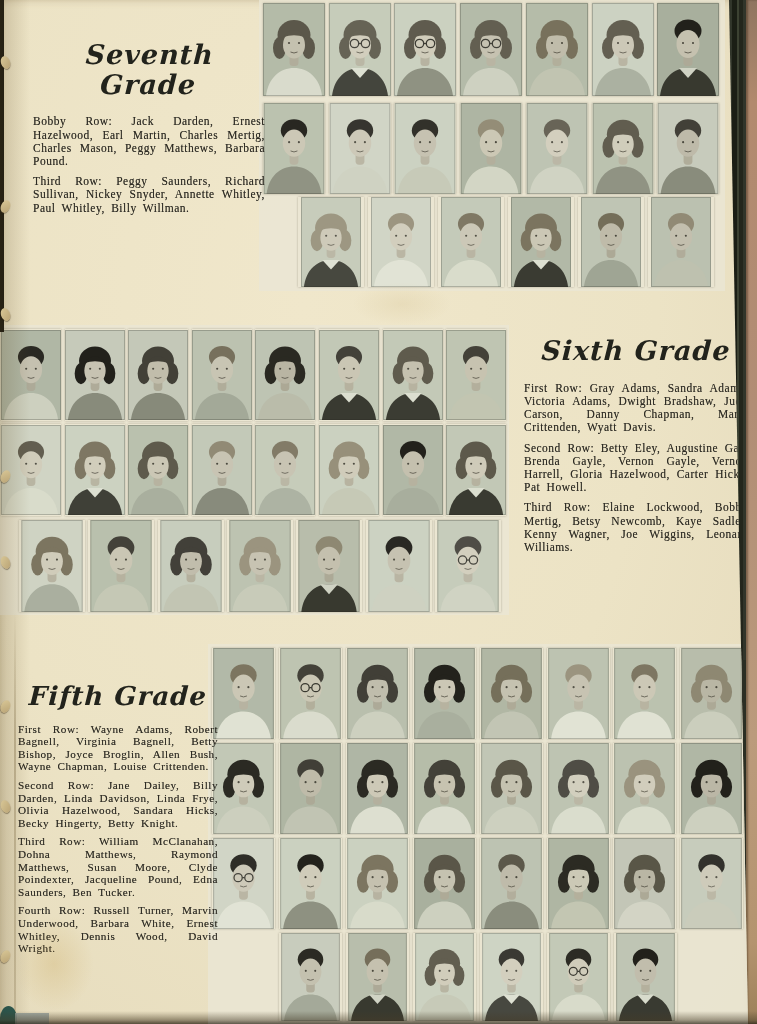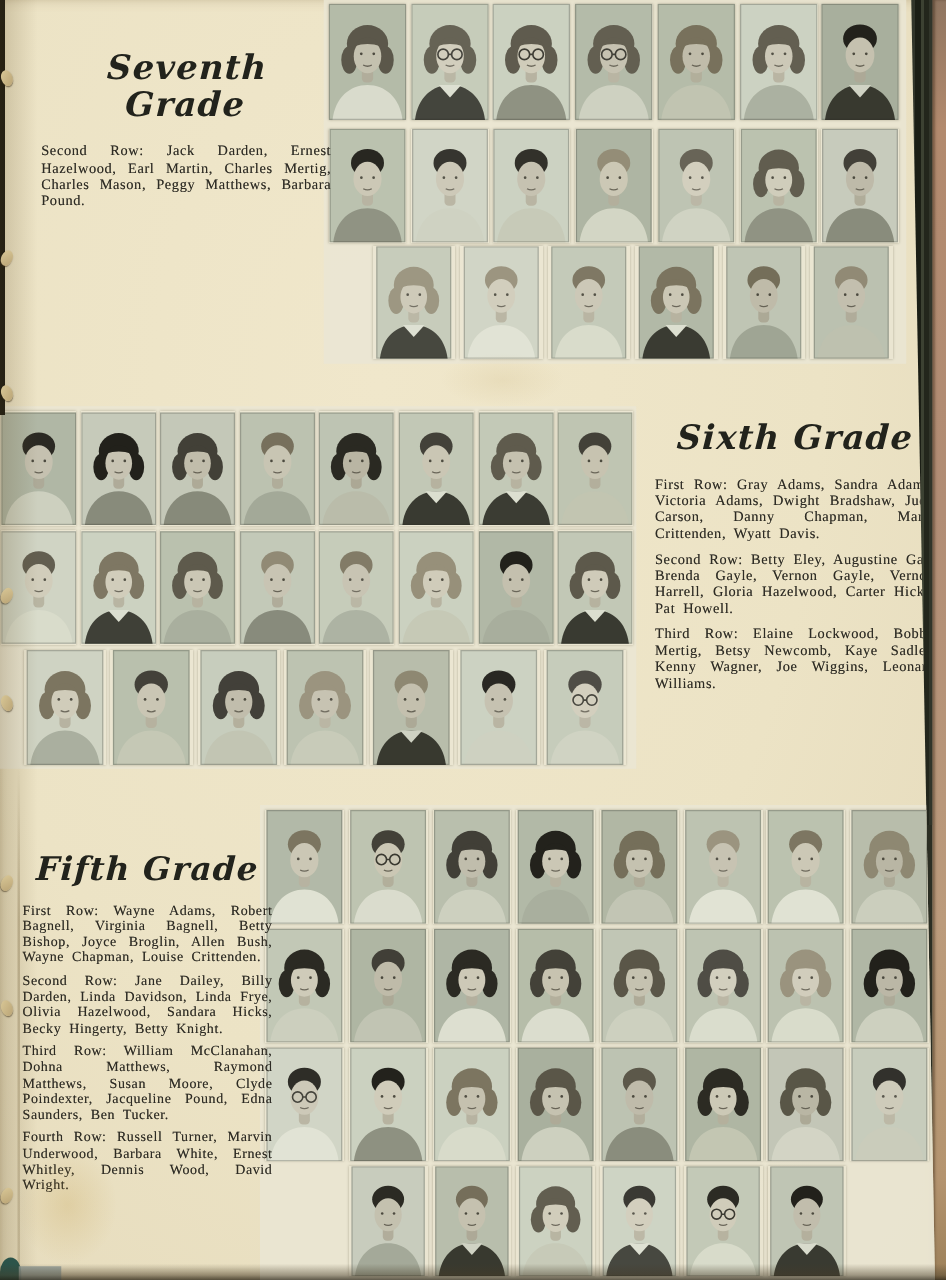--- a/index.html
+++ b/index.html
@@ -1247,21 +1247,22 @@
             <path d="M27.5,49 Q31,51 34.5,49" stroke="#6b675a" stroke-width="1" fill="none"></path>
             <rect width="62" height="93" fill="#1a1a10" opacity="0.015"></rect>
             <rect x="0.5" y="0.5" width="61" height="92" fill="none" stroke="rgba(40,40,30,0.25)"></rect>
           </svg>
         </div>
       </div>
 
     <section class="textcol col-0">
       <h2 class="grade-title">Seventh Grade</h2>
       <div>
-          <p class="caption">Second Row: Jack Darden, Ernest Hazelwood, Earl Martin, Charles Mertig, Charles Mason, Peggy Matthews, Barbara Pound.</p>
+          <p class="caption">Bobby Row: Jack Darden, Ernest Hazelwood, Earl Martin, Charles Mertig, Charles Mason, Peggy Matthews, Barbara Pound.</p>
+          <p class="caption">Third Row: Peggy Saunders, Richard Sullivan, Nickey Snyder, Annette Whitley, Paul Whitley, Billy Willman.</p>
         </div>
     </section>
 
     <section class="textcol col-1">
       <h2 class="grade-title">Sixth Grade</h2>
       <div>
           <p class="caption">First Row: Gray Adams, Sandra Adams, Victoria Adams, Dwight Bradshaw, Judy Carson, Danny Chapman, Marie Crittenden, Wyatt Davis.</p>
           <p class="caption">Second Row: Betty Eley, Augustine Gay, Brenda Gayle, Vernon Gayle, Vernon Harrell, Gloria Hazelwood, Carter Hicks, Pat Howell.</p>
           <p class="caption">Third Row: Elaine Lockwood, Bobby Mertig, Betsy Newcomb, Kaye Sadler, Kenny Wagner, Joe Wiggins, Leonard Williams.</p>
         </div>

